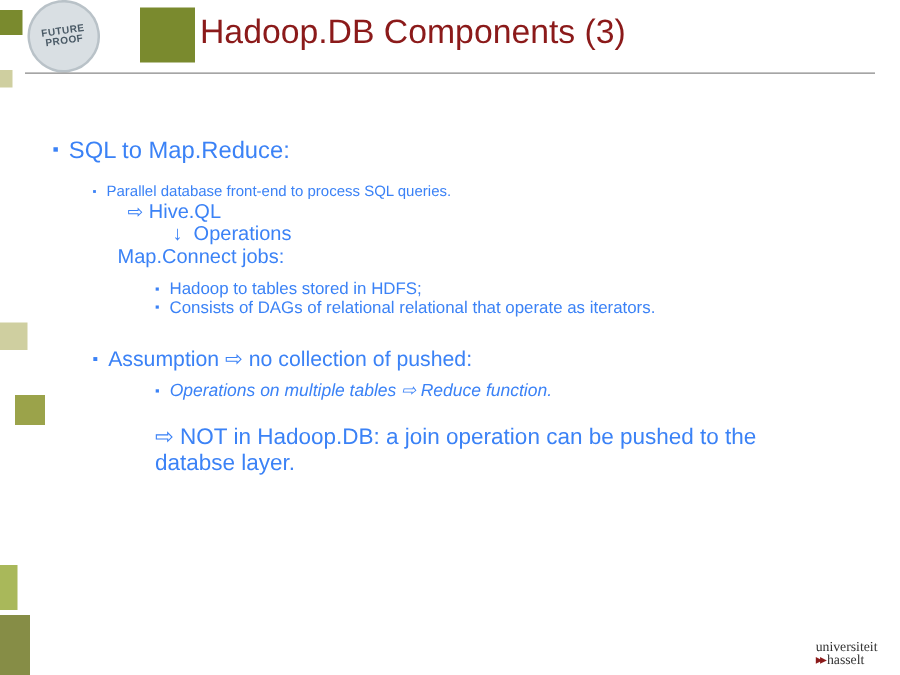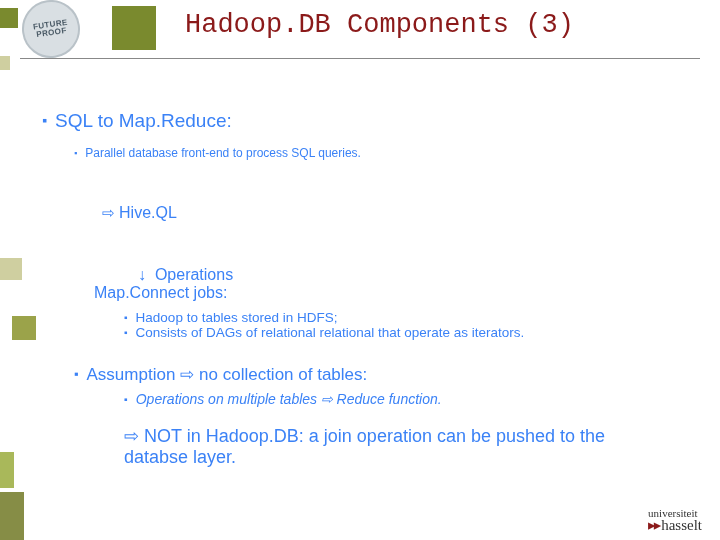--- a/index.html
+++ b/index.html
@@ -20,47 +20,47 @@
     position: absolute; left: 22px; top: 0; width: 58px; height: 58px;
     border-radius: 50%; background: #d9dfe3; border: 2px solid #b9c2c8;
     display: flex; align-items: center; justify-content: center;
     transform: rotate(-8deg);
   }
   .badge-inner {
     text-align: center; font-size: 8px; font-weight: bold; color: #4a5a66;
     line-height: 1; letter-spacing: 0.4px;
   }
   .title {
-    position: absolute; left: 185px; top: 10px;
-    font-size: 27px; color: #8b1a1a; font-family: Liberation Mono, monospace;
+    position: absolute; left: 160px; top: 10px;
+    font-size: 27px; color: #8b1a1a; font-family: Liberation Sans, sans-serif;
   }
   .hr { position: absolute; left: 20px; top: 58px; width: 680px; height: 1px; background: #888; }
   .content {
     position: absolute; left: 42px; top: 110px; width: 640px;
     color: #3b82f6; font-size: 15px;
   }
   .b1 { margin-left: 0; }
   .b1-text { font-size: 19px; }
   .b2 { margin-left: 32px; margin-top: 14px; font-size: 12px; }
-  .sub { margin-left: 60px; font-size: 16px; margin-top: 44px; }
+  .sub { margin-left: 60px; font-size: 16px; }
   .arrow { font-size: 15px; }
   .mr { margin-left: 52px; font-size: 16px; }
   .b3 { margin-left: 82px; font-size: 13.5px; margin-top: 8px; }
   .b4 { margin-left: 82px; font-size: 13.5px; }
   .assume { margin-left: 32px; margin-top: 24px; font-size: 17px; }
   .b5 { margin-left: 82px; font-size: 14px; margin-top: 6px; font-style: italic; }
   .note { margin-left: 82px; font-size: 18px; margin-top: 18px; width: 540px; }
   .sq::before { content: "▪"; margin-right: 8px; font-size: 0.75em; position: relative; top: -0.12em; }
   .footer {
     position: absolute; right: 18px; bottom: 6px;
     font-size: 11px; color: #333;
     font-family: Georgia, serif;
   }
   .footer .tri { color: #8b1a1a; letter-spacing: -2px; margin-right: 2px; }
-  .footer .hassel { display: block; text-align: left; margin-top: -3px; font-size: 15px; }
+  .footer .hassel { display: block; text-align: left; margin-top: -3px; font-size: 11px; }
 </style>
 </head>
 <body>
 
 <div class="deco d1"></div>
 <div class="deco d2"></div>
 <div class="deco d3"></div>
 <div class="deco d4"></div>
 <div class="deco d5"></div>
 <div class="deco d6"></div>
@@ -88,21 +88,21 @@
   </div>
   <div class="sub" style="margin-left:96px;">
     <span>↓</span>&nbsp;
     <span>Operations</span>
   </div>
   <div class="mr">Map.Connect jobs:</div>
 
   <div class="b3 sq">Hadoop to tables stored in HDFS;</div>
   <div class="b4 sq">Consists of DAGs of relational relational that operate as iterators.</div>
 
-  <div class="assume sq">Assumption ⇨ no collection of tables:</div>
+  <div class="assume sq">Assumption ⇨ no collection of pushed:</div>
   <div class="b5 sq">Operations on multiple tables ⇨ Reduce function.</div>
 
   <div class="note">⇨ NOT in Hadoop.DB: a join operation can be pushed to the databse layer.</div>
 </div>
 
 <div class="footer">
   <span>universiteit</span>
   <span class="hassel"><span class="tri">▸▸</span><span>hasselt</span></span>
 </div>
 

